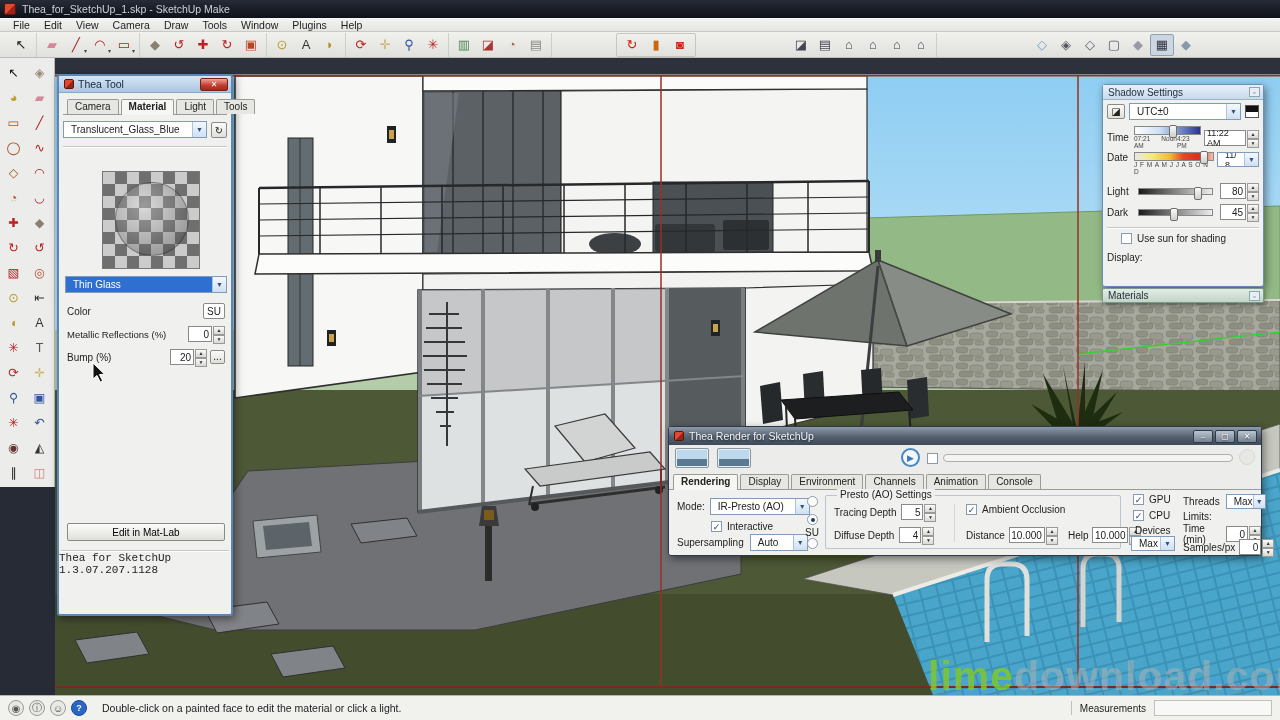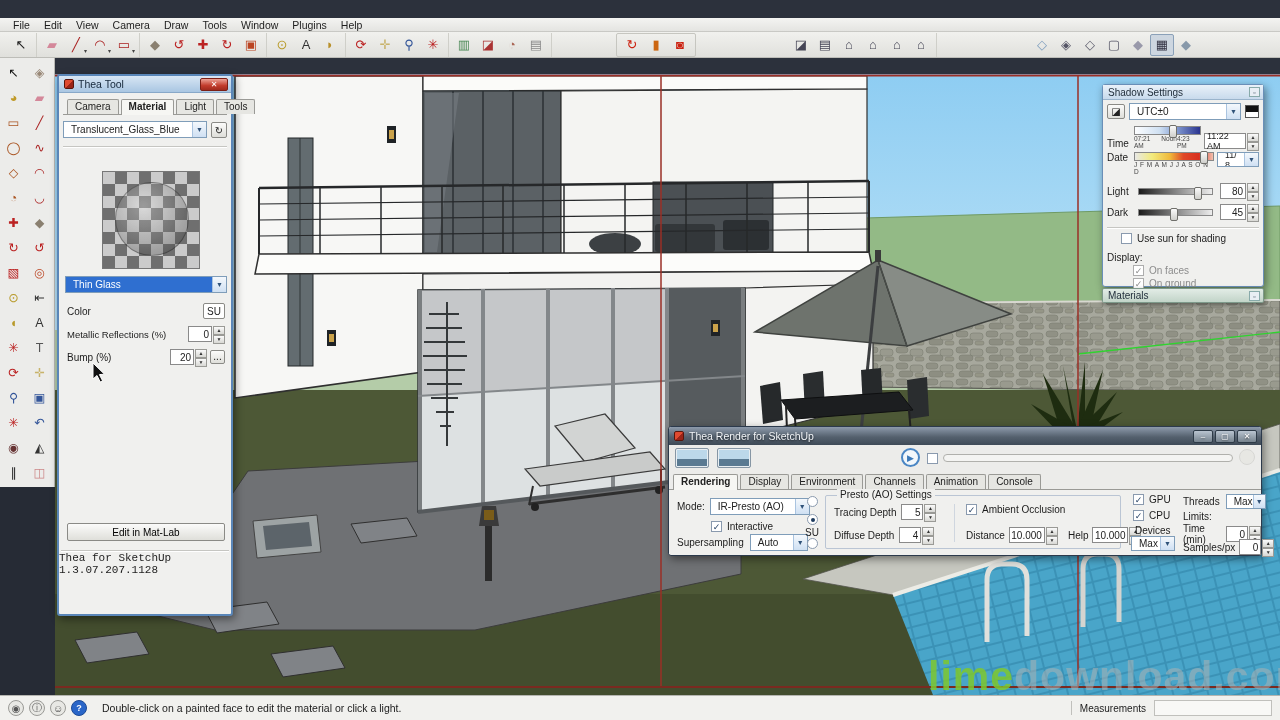--- a/index.html
+++ b/index.html
@@ -162,20 +162,24 @@
   .meas .vline { width:1px; height:14px; background:#c0c0bc; margin-right:8px; }
   .measbox { width:118px; height:16px; margin-left:8px; background:#f8f8f6; border:1px solid #c0c0bc; }
 
   .cursor { position:absolute; left:92px; top:362px; z-index:60; pointer-events:none; }
 </style>
 </head>
 <body>
 
 <div class="screen">
 
+  <div class="titlebar">
+    <span class="app-ico"></span>
+    <span class="title-text">Thea_for_SketchUp_1.skp - SketchUp Make</span>
+  </div>
 
   <div class="menubar">
 
   <span class="menu-item">File</span>
       <span class="menu-item">Edit</span>
       <span class="menu-item">View</span>
       <span class="menu-item">Camera</span>
       <span class="menu-item">Draw</span>
       <span class="menu-item">Tools</span>
       <span class="menu-item">Window</span>
@@ -708,21 +712,21 @@
     <div class="body">
       <div class="row" style="gap:4px;">
         <span class="btn" style="width:18px;height:15px;line-height:14px;">◪</span>
         <div class="combo" style="flex:1;">
           <span>UTC±0</span>
           <span class="carrow">▼</span>
         </div>
         <span style="width:14px;height:13px;background:linear-gradient(#111 50%,#fff 50%);border:1px solid #555;"></span>
       </div>
 
-      <div class="row" style="margin-top:6px; gap:3px; align-items:flex-end;">
+      <div class="row" style="margin-top:6px; gap:3px; align-items:center;">
         <span class="lbl" style="width:24px;">Time</span>
         <div style="flex:1;">
           <div class="gradbar time">
               <div class="handle" style="left:53%;"></div>
             </div>
           <div class="marks">
             <span>07:21 AM</span>
             <span>Noon</span>
             <span>4:23 PM</span>
           </div>
@@ -778,37 +782,20 @@
             </span>
         </span>
       </div>
 
       <div class="hsep" style="margin-top:7px;"></div>
       <div class="row" style="margin-top:2px; gap:5px; padding-left:14px;">
         <span class="cb"></span>
         <span class="lbl">Use sun for shading</span>
       </div>
       <div class="lbl" style="margin-top:8px;">Display:</div>
-      <div style="padding-left:26px;">
-
-          <div class="row" style="gap:5px; margin-top:2px;">
-            <span class="cb dis checked"></span>
-            <span class="lbl dim">On faces</span>
-          </div>
-
-          <div class="row" style="gap:5px; margin-top:2px;">
-            <span class="cb dis checked"></span>
-            <span class="lbl dim">On ground</span>
-          </div>
-
-          <div class="row" style="gap:5px; margin-top:2px;">
-            <span class="cb dis"></span>
-            <span class="lbl dim">From edges</span>
-          </div>
-        </div>
     </div>
   </div>
 
   <div id="materialsBar">
     <div class="phead">
       <span>Materials</span>
       <span class="pbtn">▫</span>
     </div>
   </div>
 

